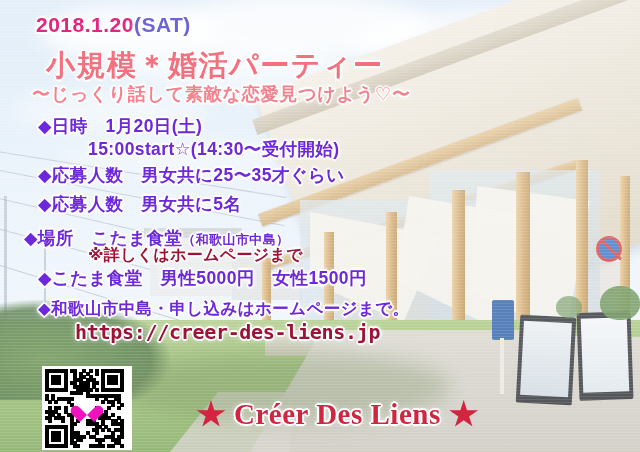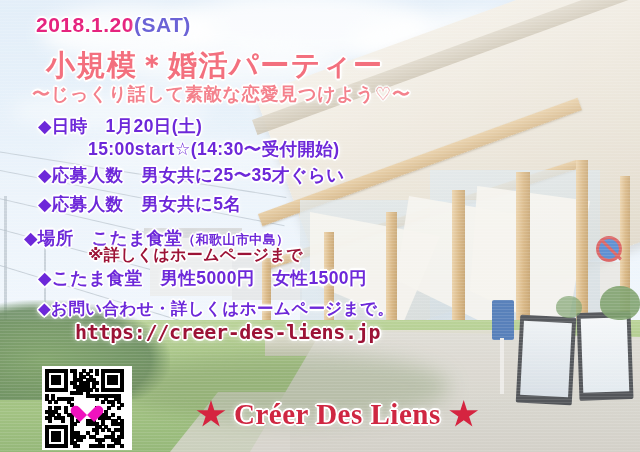--- a/index.html
+++ b/index.html
@@ -287,21 +287,21 @@
     <div class="t halo body-line" id="l-time">15:00start☆(14:30〜受付開始)</div>
     <div class="t halo body-line" id="l-age">◆応募人数　男女共に25〜35才ぐらい</div>
     <div class="t halo body-line" id="l-cap">◆応募人数　男女共に5名</div>
 
     <div class="t halo body-line" id="l-place">
       <span>◆場所　こたま食堂</span><span class="small">（和歌山市中島）</span>
     </div>
 
     <div class="t halo body-sub" id="l-note">※詳しくはホームページまで</div>
     <div class="t halo body-line" id="l-fee">◆こたま食堂　男性5000円　女性1500円</div>
-    <div class="t halo body-line" id="l-contact">◆お問い合わせ・詳しくはホームページまで。</div>
+    <div class="t halo body-line" id="l-contact">◆和歌山市中島・申し込みはホームページまで。</div>
 
     <div class="t halo" id="url">https://creer-des-liens.jp</div>
 
     <div id="qr">
         <div class="mod" style="left: 3px; top: 3px; width: 4px; height: 4px;"></div>
         <div class="mod" style="left: 6.12px; top: 3px; width: 4px; height: 4px;"></div>
         <div class="mod" style="left: 9.24px; top: 3px; width: 4px; height: 4px;"></div>
         <div class="mod" style="left: 12.36px; top: 3px; width: 4px; height: 4px;"></div>
         <div class="mod" style="left: 15.48px; top: 3px; width: 4px; height: 4px;"></div>
         <div class="mod" style="left: 18.6px; top: 3px; width: 4px; height: 4px;"></div>

